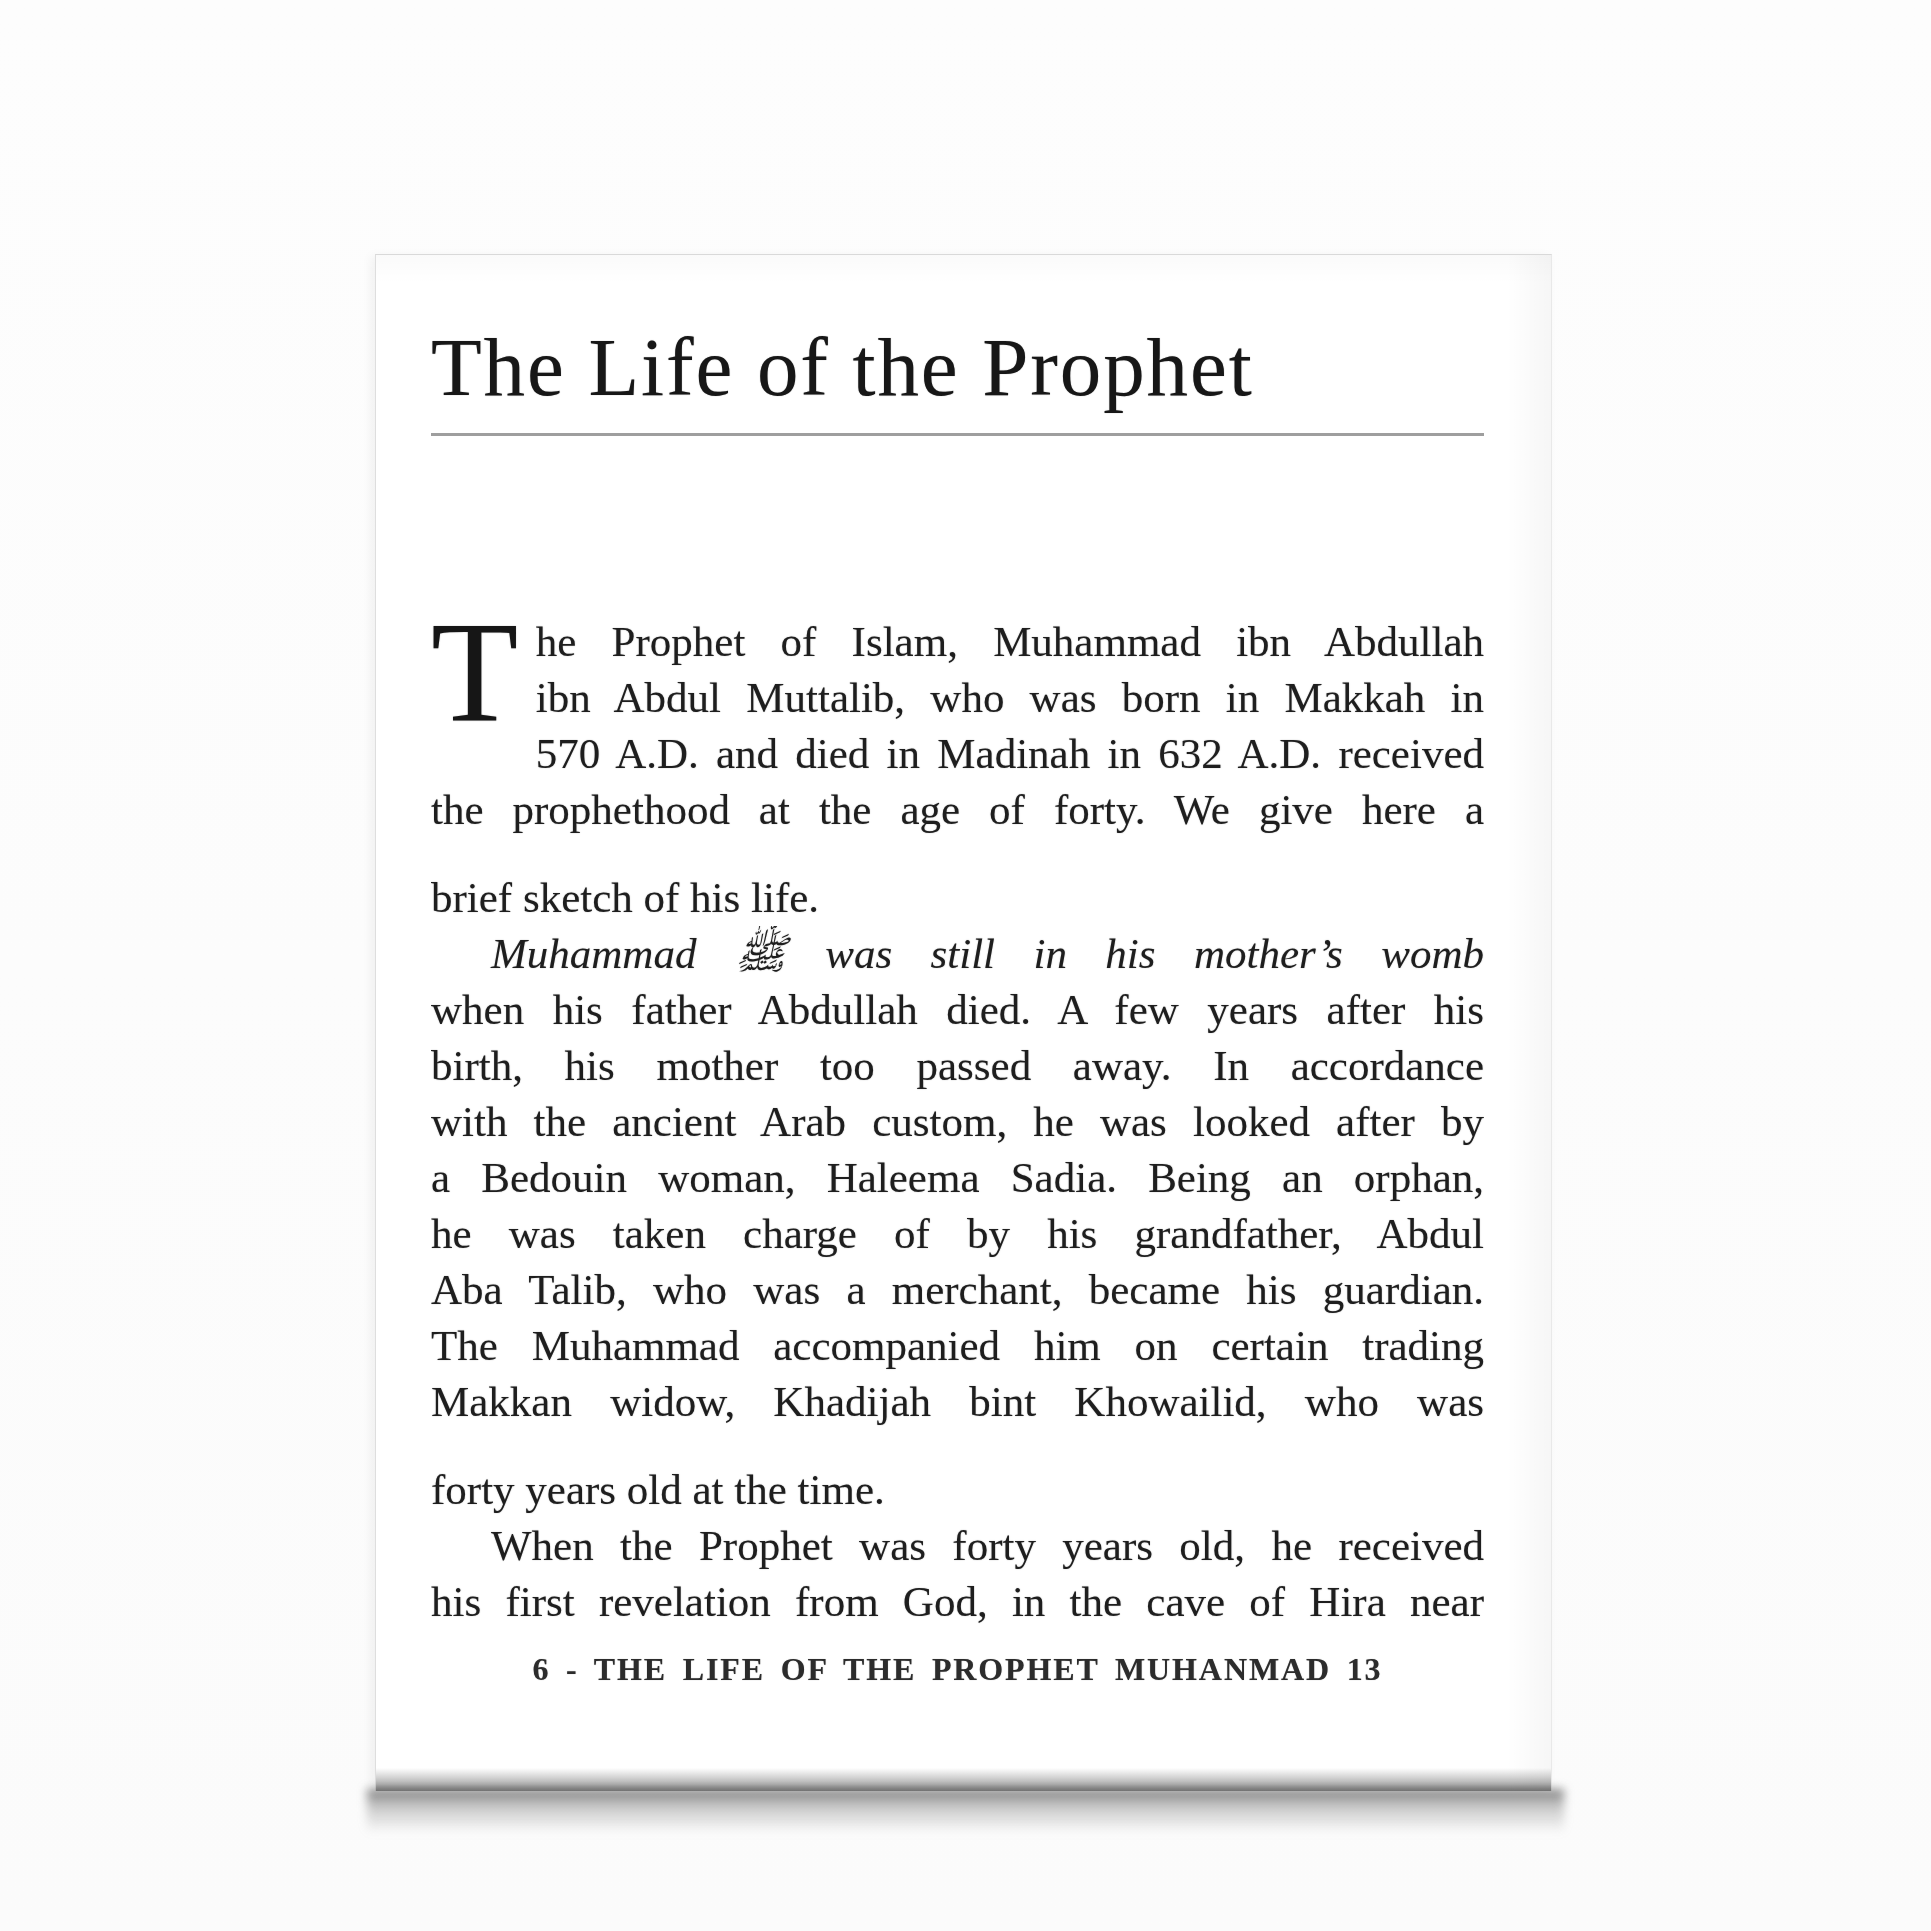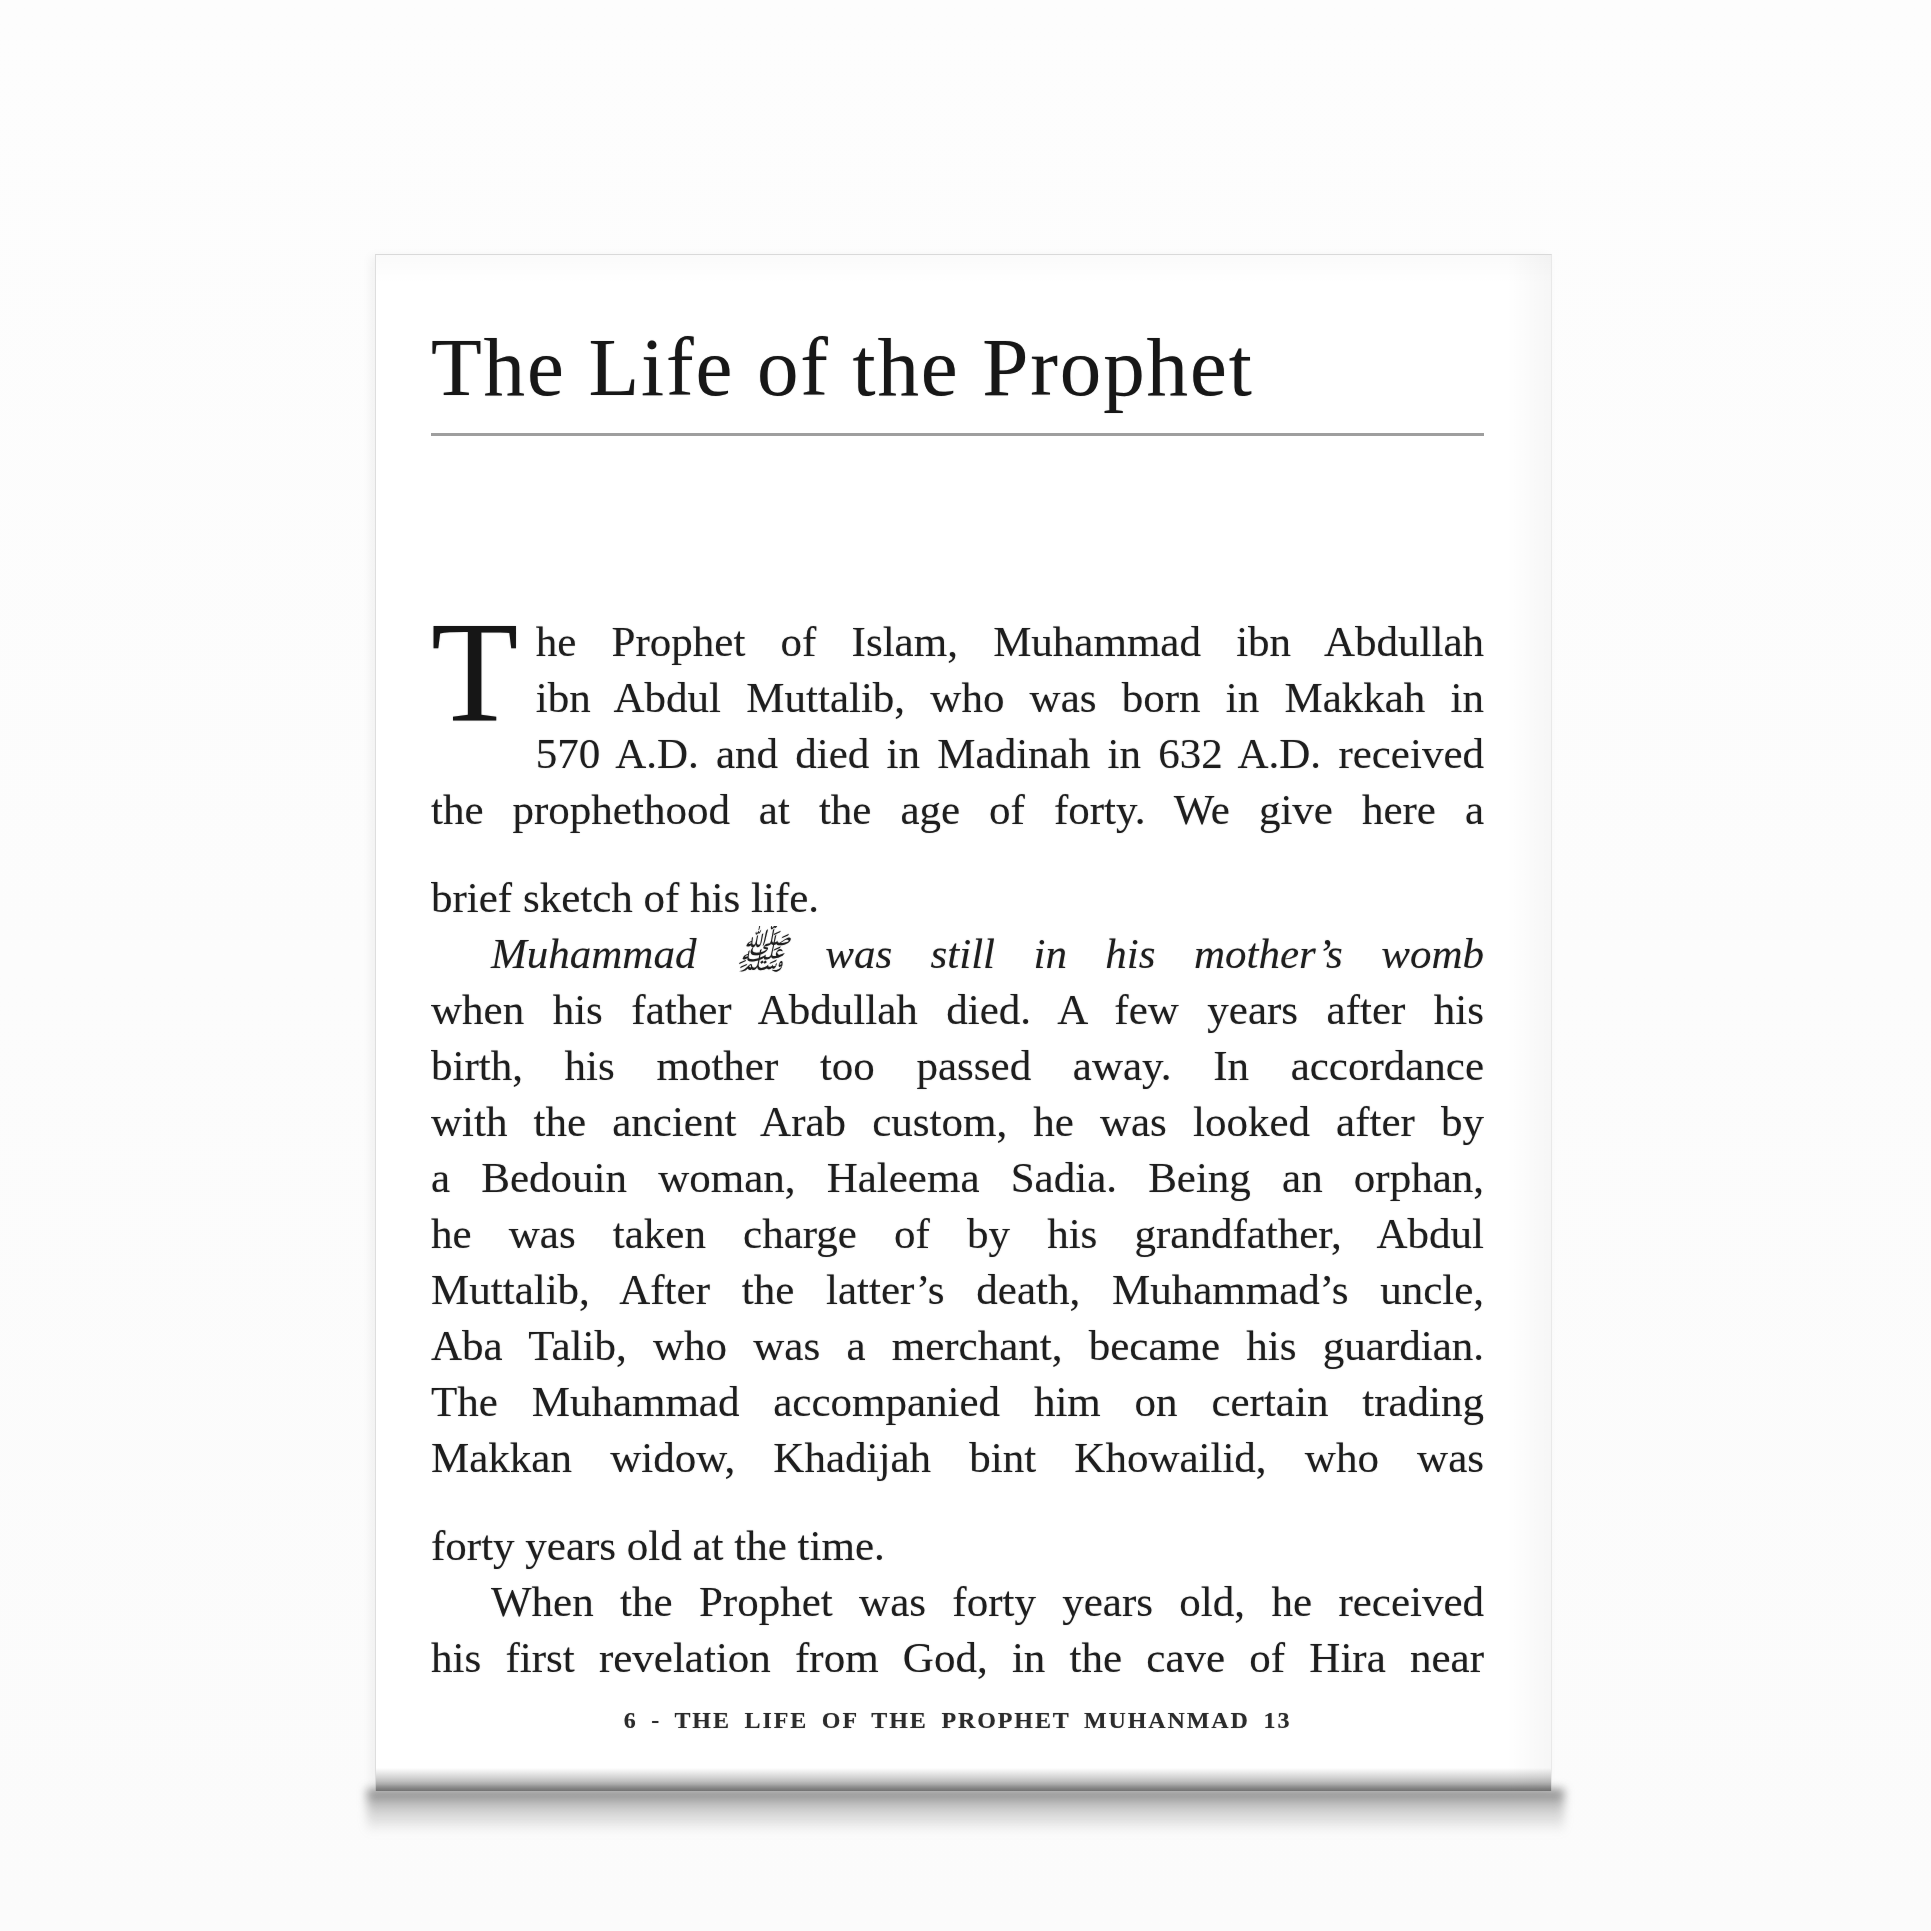--- a/index.html
+++ b/index.html
@@ -100,21 +100,21 @@
     color: #161616;
     font-weight: 400;
   }
   .pbuh {
     font-family: "Liberation Serif", "DejaVu Sans", serif;
     font-style: italic;
   }
   .footer-line {
     margin-top: 21px;
     text-align: center;
-    font-size: 24px;
+    font-size: 32px;
     font-weight: 600;
     letter-spacing: 1.9px;
     word-spacing: 5.8px;
     color: #2c2c2c;
     text-shadow: 0 0 1px rgba(30,30,30,0.4);
   }
 </style>
 </head>
 <body>
 
@@ -137,21 +137,20 @@
         <div class="line last">brief sketch of his life.</div>
       </div>
 
       <div>
         <div class="line indent pbuh">Muhammad ﷺ was still in his mother’s womb</div>
         <div class="line">when his father Abdullah died. A few years after his</div>
         <div class="line">birth, his mother too passed away. In accordance</div>
         <div class="line">with the ancient Arab custom, he was looked after by</div>
         <div class="line">a Bedouin woman, Haleema Sadia. Being an orphan,</div>
         <div class="line">he was taken charge of by his grandfather, Abdul</div>
-        <div class="line">Muttalib, After the latter’s death, Muhammad’s uncle,</div>
         <div class="line">Aba Talib, who was a merchant, became his guardian.</div>
         <div class="line">The Muhammad accompanied him on certain trading</div>
         <div class="line">Makkan widow, Khadijah bint Khowailid, who was</div>
         <div class="line last">forty years old at the time.</div>
       </div>
 
       <div>
         <div class="line indent">When the Prophet was forty years old, he received</div>
         <div class="line">his first revelation from God, in the cave of Hira near</div>
       </div>

